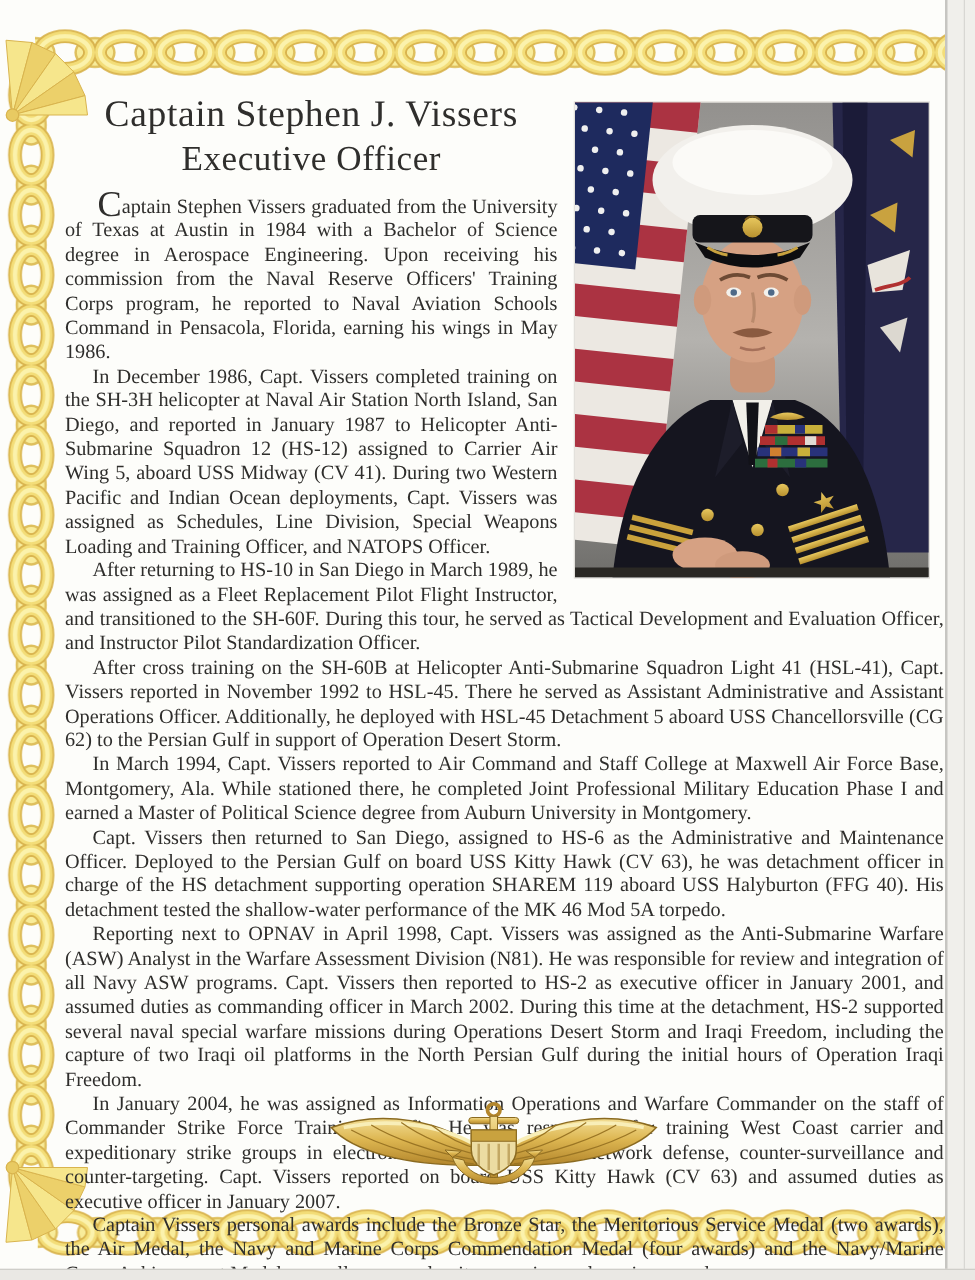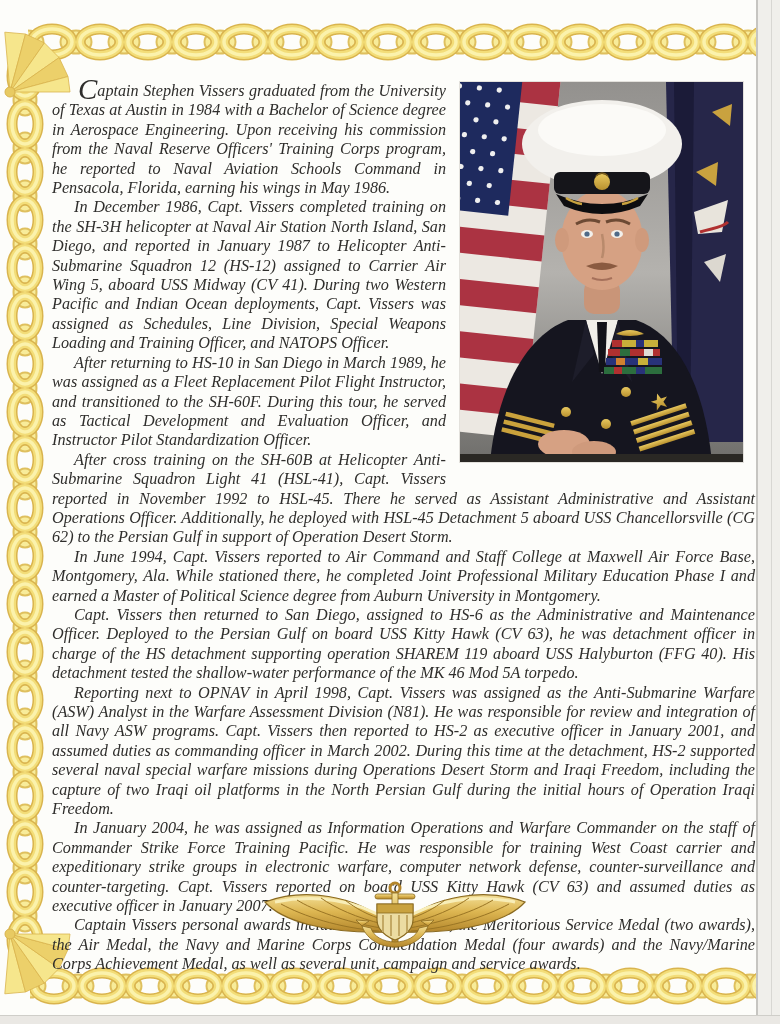--- a/index.html
+++ b/index.html
@@ -25,21 +25,21 @@
   
   .content{position:absolute;left:52px;top:72px;right:25px;}
   .photo{
     float:right;width:283px;height:380px;margin:10px 12px 12px 14px;
     box-shadow:0 0 0 1px #e3e1dc;
   }
   .photo svg{display:block;width:283px;height:380px;}
   h1.title{margin:2px 0 10px 0;text-align:center;font-weight:normal;}
   .title-l1{display:block;font-size:30px;line-height:36px;letter-spacing:.5px;}
   .title-l2{display:block;font-size:28px;line-height:36px;letter-spacing:.5px;}
-  p.para{margin:0;font-size:16.2px;line-height:19.4px;text-align:justify;text-indent:22px;font-style:italic;}
+  p.para{margin:0;font-size:16.2px;line-height:19.4px;text-align:justify;text-indent:22px;}
   p.para.first{text-indent:26px;}
   .dropcap{font-size:29px;line-height:0;vertical-align:-3px;}
   .wings-row{position:absolute;left:52px;right:25px;top:880px;text-align:center;padding-right:18px;}
   .wings-row svg{display:inline-block;}
 </style>
 </head>
 <body>
 
 <div class="page">
 
@@ -245,27 +245,29 @@
             <rect x="42" y="352" width="50" height="4.5" fill="#caa23c"></rect>
           </g>
           <ellipse cx="104" cy="362" rx="26" ry="14" fill="#d6a183"></ellipse>
           <ellipse cx="134" cy="370" rx="22" ry="11" fill="#cf9a7c"></ellipse>
           <rect x="0" y="372" width="283" height="8" fill="#2a2824"></rect>
         </g>
       </svg>
     </div>
 
     <h1 class="title">
+      <span class="title-l1">Captain Stephen J. Vissers</span>
+      <span class="title-l2">Executive Officer</span>
     </h1>
 
     <p class="para first"><span class="dropcap">C</span><span>aptain Stephen Vissers graduated from the University of Texas at Austin in 1984 with a Bachelor of Science degree in Aerospace Engineering. Upon receiving his commission from the Naval Reserve Officers' Training Corps program, he reported to Naval Aviation Schools Command in Pensacola, Florida, earning his wings in May 1986.</span></p>
     <p class="para">In December 1986, Capt. Vissers completed training on the SH-3H helicopter at Naval Air Station North Island, San Diego, and reported in January 1987 to Helicopter Anti-Submarine Squadron 12 (HS-12) assigned to Carrier Air Wing 5, aboard USS Midway (CV 41). During two Western Pacific and Indian Ocean deployments, Capt. Vissers was assigned as Schedules, Line Division, Special Weapons Loading and Training Officer, and NATOPS Officer.</p>
     <p class="para">After returning to HS-10 in San Diego in March 1989, he was assigned as a Fleet Replacement Pilot Flight Instructor, and transitioned to the SH-60F. During this tour, he served as Tactical Development and Evaluation Officer, and Instructor Pilot Standardization Officer.</p>
     <p class="para">After cross training on the SH-60B at Helicopter Anti-Submarine Squadron Light 41 (HSL-41), Capt. Vissers reported in November 1992 to HSL-45. There he served as Assistant Administrative and Assistant Operations Officer. Additionally, he deployed with HSL-45 Detachment 5 aboard USS Chancellorsville (CG 62) to the Persian Gulf in support of Operation Desert Storm.</p>
-    <p class="para">In June 1994, Capt. Vissers reported to Air Command and Staff College at Maxwell Air Force Base, Montgomery, Ala. While stationed there, he completed Joint Professional Military Education Phase I and earned a Master of Political Science degree from Auburn University in Montgomery.</p>
+    <p class="para">In March 1994, Capt. Vissers reported to Air Command and Staff College at Maxwell Air Force Base, Montgomery, Ala. While stationed there, he completed Joint Professional Military Education Phase I and earned a Master of Political Science degree from Auburn University in Montgomery.</p>
     <p class="para">Capt. Vissers then returned to San Diego, assigned to HS-6 as the Administrative and Maintenance Officer. Deployed to the Persian Gulf on board USS Kitty Hawk (CV 63), he was detachment officer in charge of the HS detachment supporting operation SHAREM 119 aboard USS Halyburton (FFG 40). His detachment tested the shallow-water performance of the MK 46 Mod 5A torpedo.</p>
     <p class="para">Reporting next to OPNAV in April 1998, Capt. Vissers was assigned as the Anti-Submarine Warfare (ASW) Analyst in the Warfare Assessment Division (N81). He was responsible for review and integration of all Navy ASW programs. Capt. Vissers then reported to HS-2 as executive officer in January 2001, and assumed duties as commanding officer in March 2002. During this time at the detachment, HS-2 supported several naval special warfare missions during Operations Desert Storm and Iraqi Freedom, including the capture of two Iraqi oil platforms in the North Persian Gulf during the initial hours of Operation Iraqi Freedom.</p>
     <p class="para">In January 2004, he was assigned as Information Operations and Warfare Commander on the staff of Commander Strike Force Training Pacific. He was responsible for training West Coast carrier and expeditionary strike groups in electronic warfare, computer network defense, counter-surveillance and counter-targeting. Capt. Vissers reported on board USS Kitty Hawk (CV 63) and assumed duties as executive officer in January 2007.</p>
     <p class="para">Captain Vissers personal awards include the Bronze Star, the Meritorious Service Medal (two awards), the Air Medal, the Navy and Marine Corps Commendation Medal (four awards) and the Navy/Marine Corps Achievement Medal, as well as several unit, campaign and service awards.</p>
   </div>
 
   <div class="wings-row">
     <svg width="272" height="78" viewBox="0 0 272 78">
       <defs>
         <linearGradient id="wingGold" x1="0" y1="0" x2="0" y2="1">

